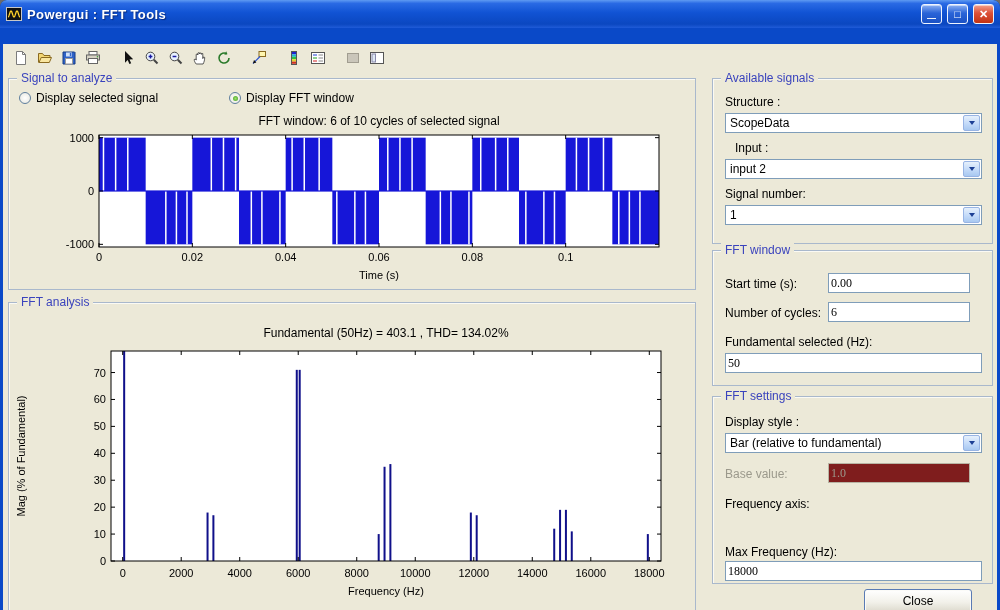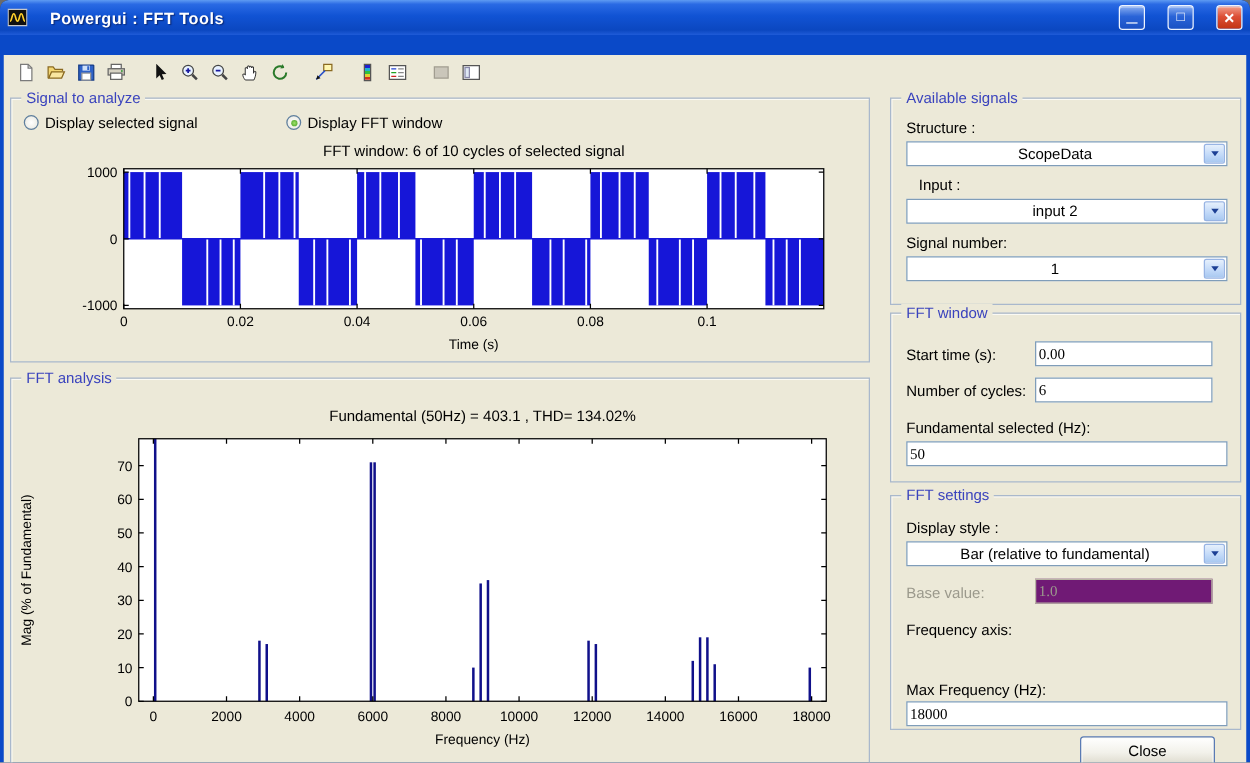--- a/index.html
+++ b/index.html
@@ -1,19 +1,19 @@
 <!DOCTYPE html>
 <html><head>
 <meta charset="utf-8">
 <style>
   *{margin:0;padding:0;box-sizing:border-box;}
   html,body{width:1000px;height:610px;}
   body{font-family:"Liberation Sans",sans-serif;background:#6b6b6b;}
   .window{position:relative;width:1000px;height:610px;background:#0a49c8;border-radius:7px 7px 0 0;overflow:hidden;}
-  .titlebar{position:absolute;left:0;top:0;width:100%;height:28px;display:flex;align-items:center;gap:18px;padding:0 6px;
+  .titlebar{position:absolute;left:0;top:0;width:100%;height:28px;display:flex;align-items:center;gap:5px;padding:0 6px;
     background:linear-gradient(180deg,#5f9bf2 0%,#2a6ae4 12%,#1153d4 45%,#0b47c0 86%,#1f5bd8 100%);border-radius:7px 7px 0 0;}
   .titlebar .title{flex:1;color:#fff;font-weight:bold;font-size:13px;letter-spacing:.4px;text-shadow:1px 1px 1px #0a2a7a;}
   .wbtn{width:21px;height:20px;border-radius:3px;border:1px solid #eef4ff;color:#fff;font-size:11px;font-weight:bold;
     display:flex;align-items:center;justify-content:center;cursor:default;
     background:linear-gradient(#8cb0f2,#2a64d8 45%,#1a51c4);box-shadow:inset 0 1px 0 rgba(255,255,255,.5);}
   .wbtn.min span{transform:translateY(4px);font-size:9px;}
   .wbtn.close{background:linear-gradient(#f2a08c,#dd5037 45%,#c23313);}
   .client{position:absolute;left:3px;top:44px;width:994px;height:579px;background:#ECE9D8;}
   
   .toolbar{position:absolute;left:0;top:0;width:100%;height:28px;display:flex;align-items:center;padding-left:6px;}
@@ -24,27 +24,27 @@
   .gtitle{position:absolute;top:-8px;left:8px;background:#ECE9D8;padding:0 4px;color:#3a43bd;font-size:12px;}
   .lbl{position:absolute;font-size:12px;color:#000;white-space:nowrap;}
   .lbl.dis{color:#9b998c;}
   
   .radio{position:absolute;display:flex;align-items:center;gap:5px;font-size:12px;cursor:default;justify-content:space-between;}
   .rdot{width:12px;height:12px;border-radius:50%;border:1px solid #5f7f9e;background:radial-gradient(#ffffff,#e6e6dd);position:relative;flex:0 0 auto;}
   .radio.sel .rdot::after{content:"";position:absolute;left:3px;top:3px;width:5px;height:5px;border-radius:50%;
     background:radial-gradient(#9fe26b,#3e9a1e);}
   
   .combo{position:absolute;height:20px;background:#fff;border:1px solid #7F9DB9;display:flex;cursor:default;}
-  .combo .cval{flex:1;font-size:12px;padding:2px 4px;overflow:hidden;white-space:nowrap;text-align:center;}
+  .combo .cval{flex:1;font-size:12px;padding:2px 4px;overflow:hidden;white-space:nowrap;}
   .combo .cbtn{width:17px;margin:1px;border:1px solid #98b4e4;border-radius:2px;
     background:linear-gradient(#e6f0fc,#c0d8f8 60%,#a8c8f0);display:flex;align-items:center;justify-content:center;}
   .carr{width:0;height:0;border-left:3.5px solid transparent;border-right:3.5px solid transparent;border-top:4px solid #1c3f94;}
   
   .tin{position:absolute;height:20px;border:1px solid #7F9DB9;background:#fff;font-size:12px;padding:0 2px;font-family:Liberation Serif, serif;}
-  .tin:disabled{background:#701a75;color:#9b998c;border-color:#b8b4a4;}
+  .tin:disabled{background:#7f1d1d;color:#9b998c;border-color:#b8b4a4;}
   
   .xpbtn{position:absolute;height:24px;border:1px solid #5a7bb4;border-radius:3px;font-size:12px;font-family:"Liberation Sans",sans-serif;
     background:linear-gradient(#ffffff,#f2f1ea 55%,#dcd9cc);box-shadow:inset 0 0 0 1px #fbfbf8;cursor:default;}
   svg.plot{position:absolute;}
 </style>
 </head>
 <body>
 
 <div class="window">
   <div class="titlebar">

